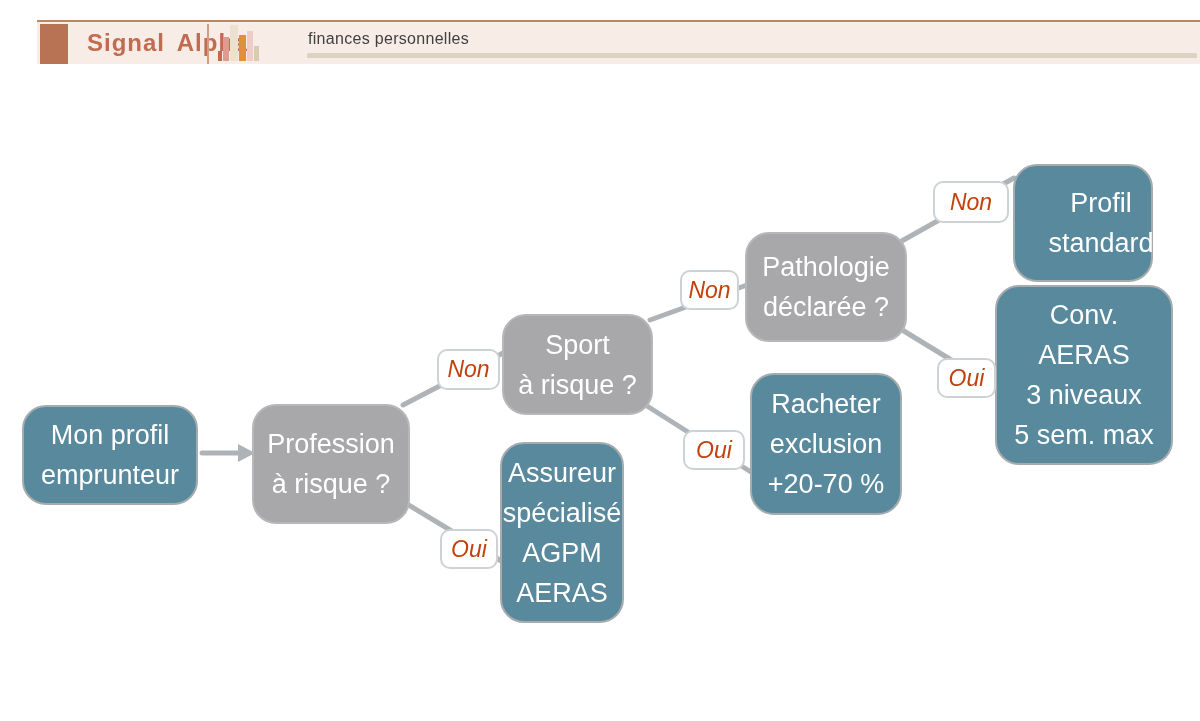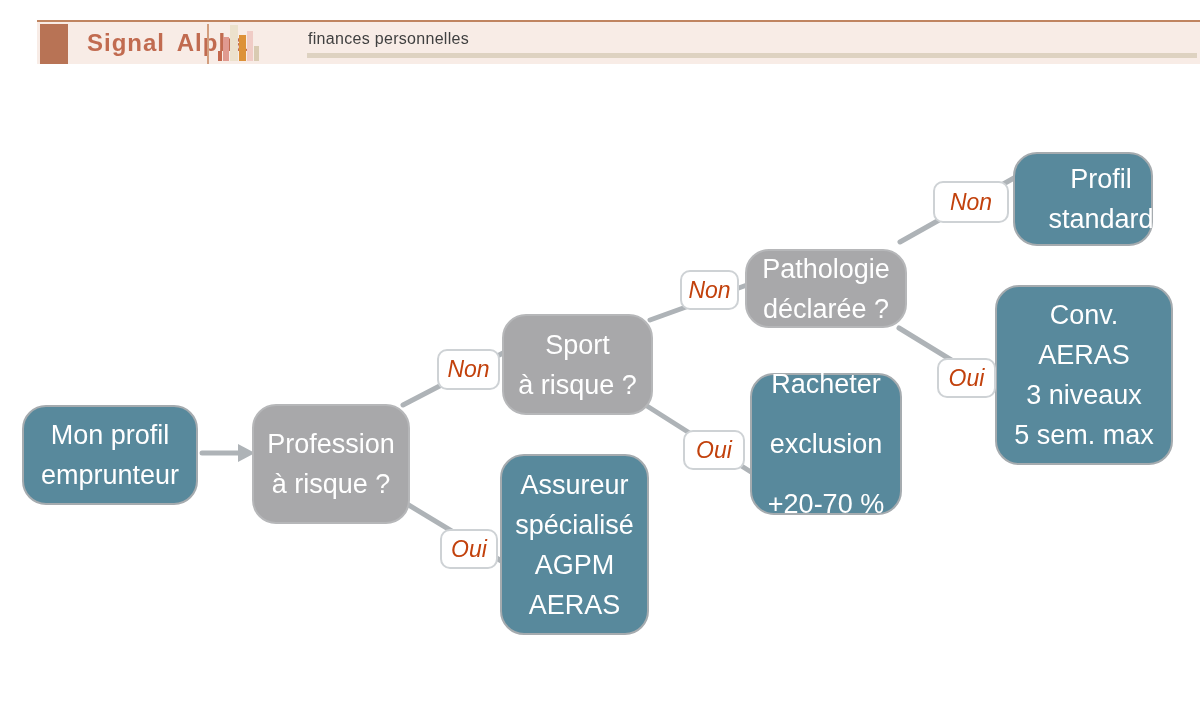--- a/index.html
+++ b/index.html
@@ -117,39 +117,39 @@
   <div class="node node-gray" style="left:252px;top:404px;width:158px;height:120px;">
     <div>Profession</div>
     <div>à risque ?</div>
   </div>
 
   <div class="node node-gray" style="left:502px;top:314px;width:151px;height:101px;">
     <div>Sport</div>
     <div>à risque ?</div>
   </div>
 
-  <div class="node node-gray" style="left:745px;top:249px;width:162px;height:79px;">
+  <div class="node node-gray" style="left:745px;top:232px;width:162px;height:110px;">
     <div>Pathologie</div>
     <div>déclarée ?</div>
   </div>
 
-  <div class="node node-teal" style="left:500px;top:454px;width:149px;height:181px;">
+  <div class="node node-teal" style="left:500px;top:442px;width:124px;height:181px;">
     <div>Assureur</div>
     <div>spécialisé</div>
     <div>AGPM</div>
     <div>AERAS</div>
   </div>
 
-  <div class="node node-teal" style="left:750px;top:373px;width:152px;height:142px;gap:20px;">
+  <div class="node node-teal" style="left:750px;top:373px;width:152px;height:142px;">
     <div>Racheter</div>
     <div>exclusion</div>
     <div>+20-70 %</div>
   </div>
 
-  <div class="node node-teal" style="left:1013px;top:152px;width:140px;height:94px;padding-left:36px;">
+  <div class="node node-teal" style="left:1013px;top:164px;width:140px;height:118px;padding-left:36px;">
     <div>Profil</div>
     <div>standard</div>
   </div>
 
   <div class="node node-teal" style="left:995px;top:285px;width:178px;height:180px;">
     <div>Conv.</div>
     <div>AERAS</div>
     <div>3 niveaux</div>
     <div>5 sem. max</div>
   </div>

